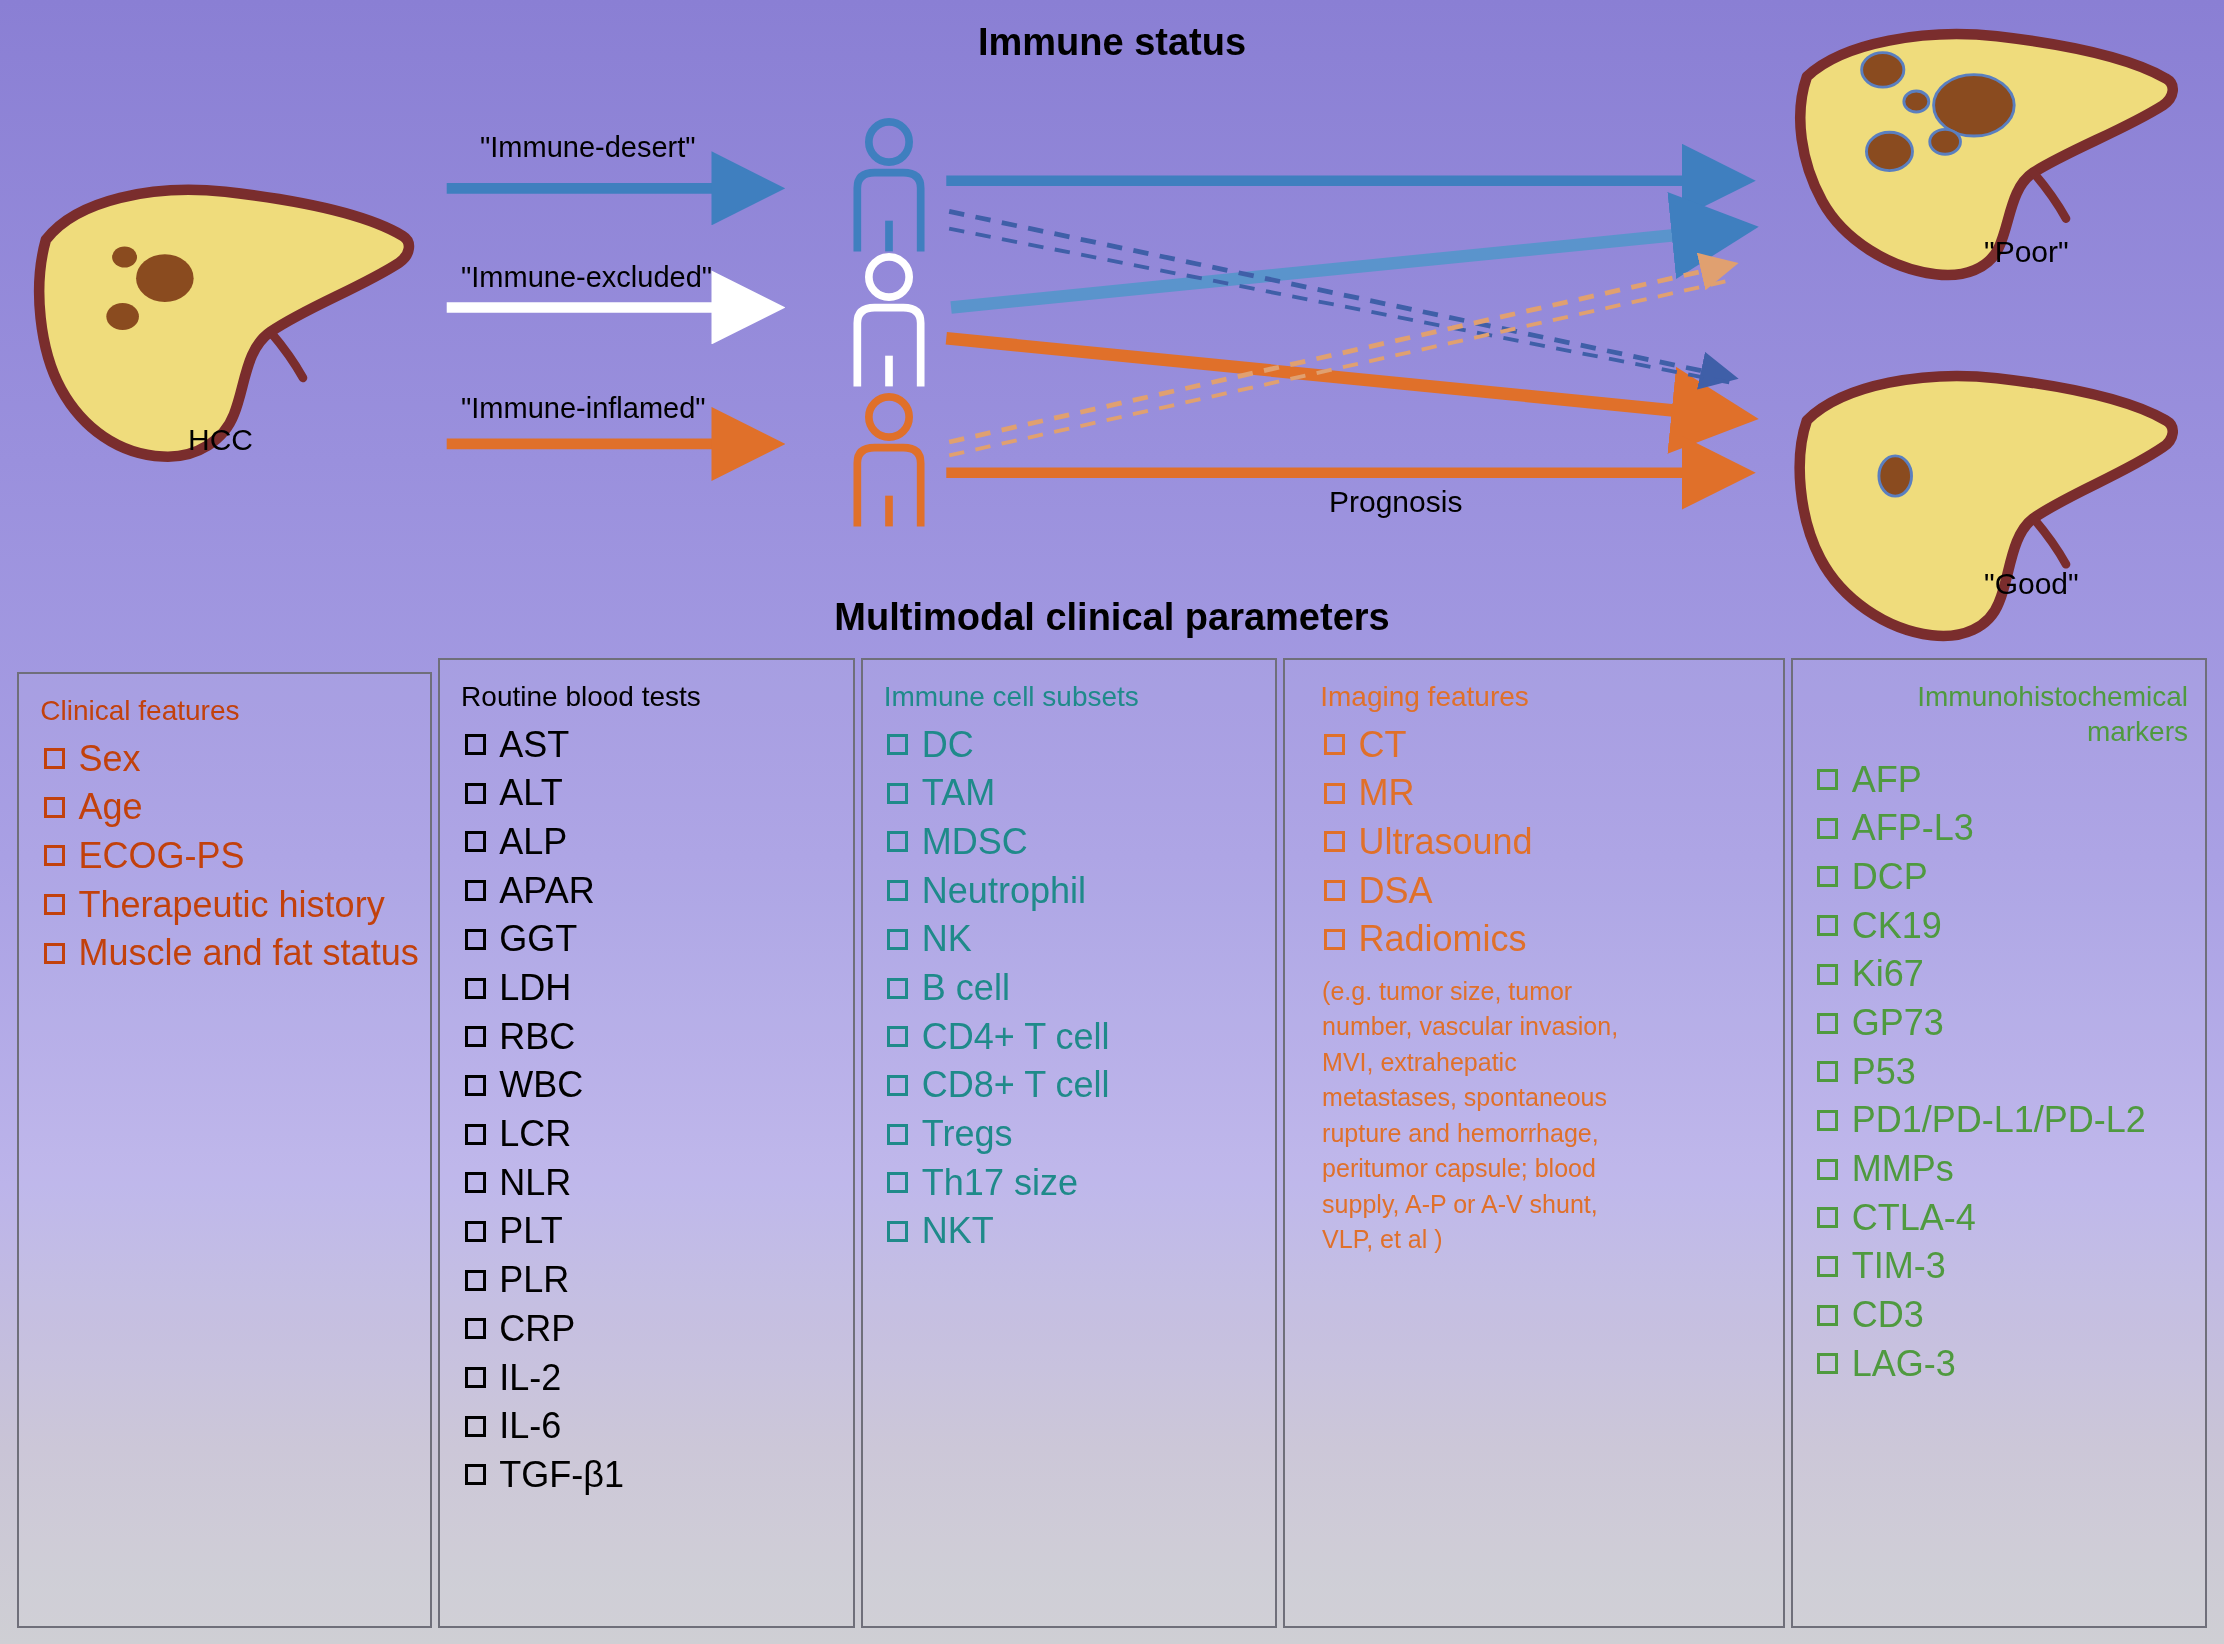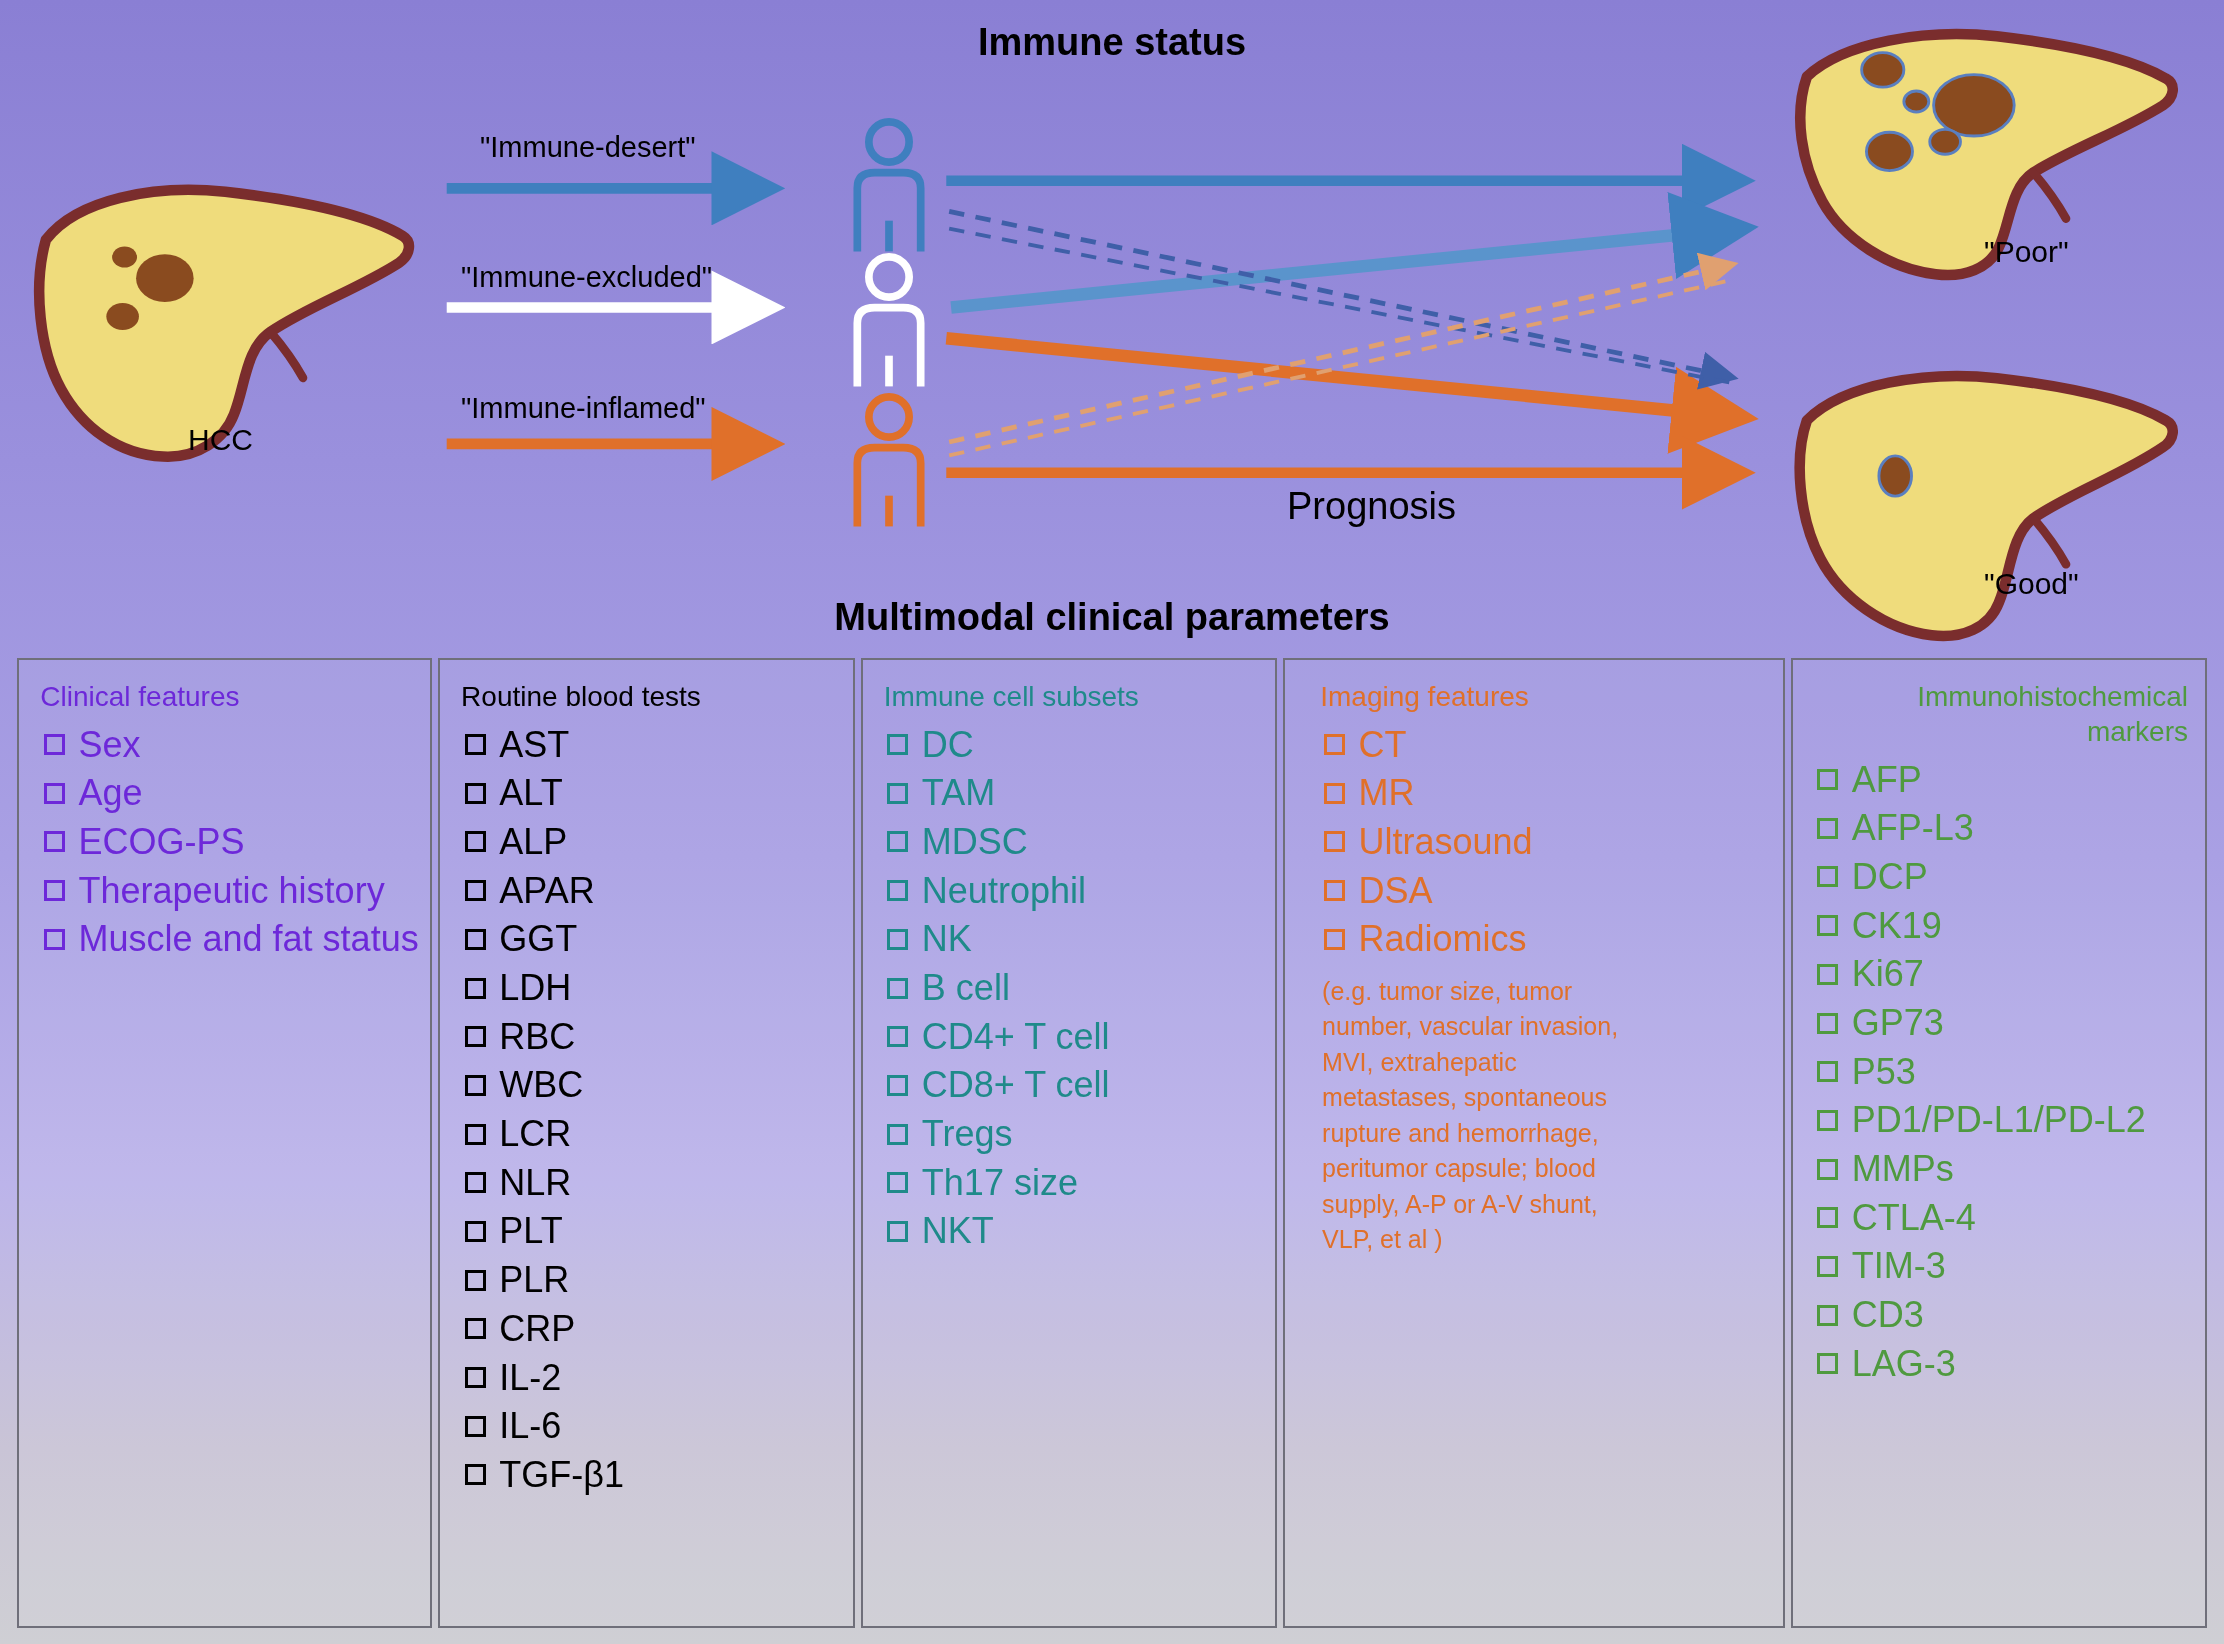--- a/index.html
+++ b/index.html
@@ -26,21 +26,21 @@
   
   .top-area { position:absolute; left:0; top:0; width:2224px; height:663px; }
 
   .liver { position:absolute; }
   .liver svg { display:block; }
 
   .label-plain { position:absolute; color:#000; font-size:30px; white-space:nowrap; }
 
   .arrow-label { position:absolute; font-size:29px; color:#000; white-space:nowrap; }
 
-  .prognosis-label { position:absolute; font-size:38px; color:#000; }
+  .prognosis-label { position:absolute; font-size:30px; color:#000;margin-left:42px; }
 
   
   .panels {
     position:absolute;
     left:17.3px; top:658px;
     width:2190px; height:970px;
     display:flex;
     gap:5.8px;
   }
   .panel {
@@ -79,21 +79,21 @@
   }
 
   
   #panel-clinical { width:415px; }
   #panel-blood    { width:434px; }
   #panel-immune   { width:434px; }
   #panel-imaging  { width:522px;padding-left:35px; }
   #panel-ihc      { width:434px; }
 
   
-  .c-purple { color:#6d28d9; }
+  .c-purple { color:#c2410c;margin-top:14px; }
   .c-red    { color:#000000; }
   .c-teal   { color:#1f8a8a; }
   .c-orange { color:#e0702a; }
   .c-green  { color:#4f9a3f; }
 </style>
 </head>
 <body>
 
 <div class="figure">
 

